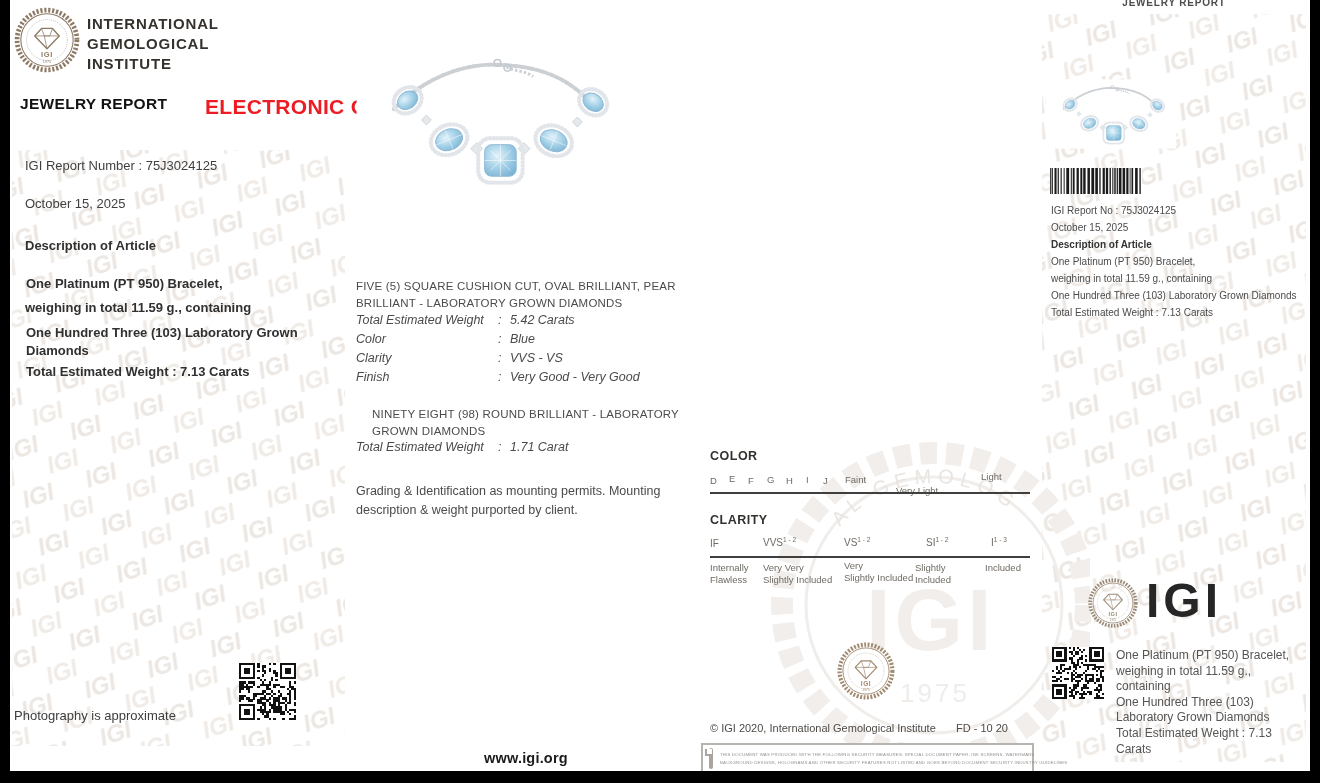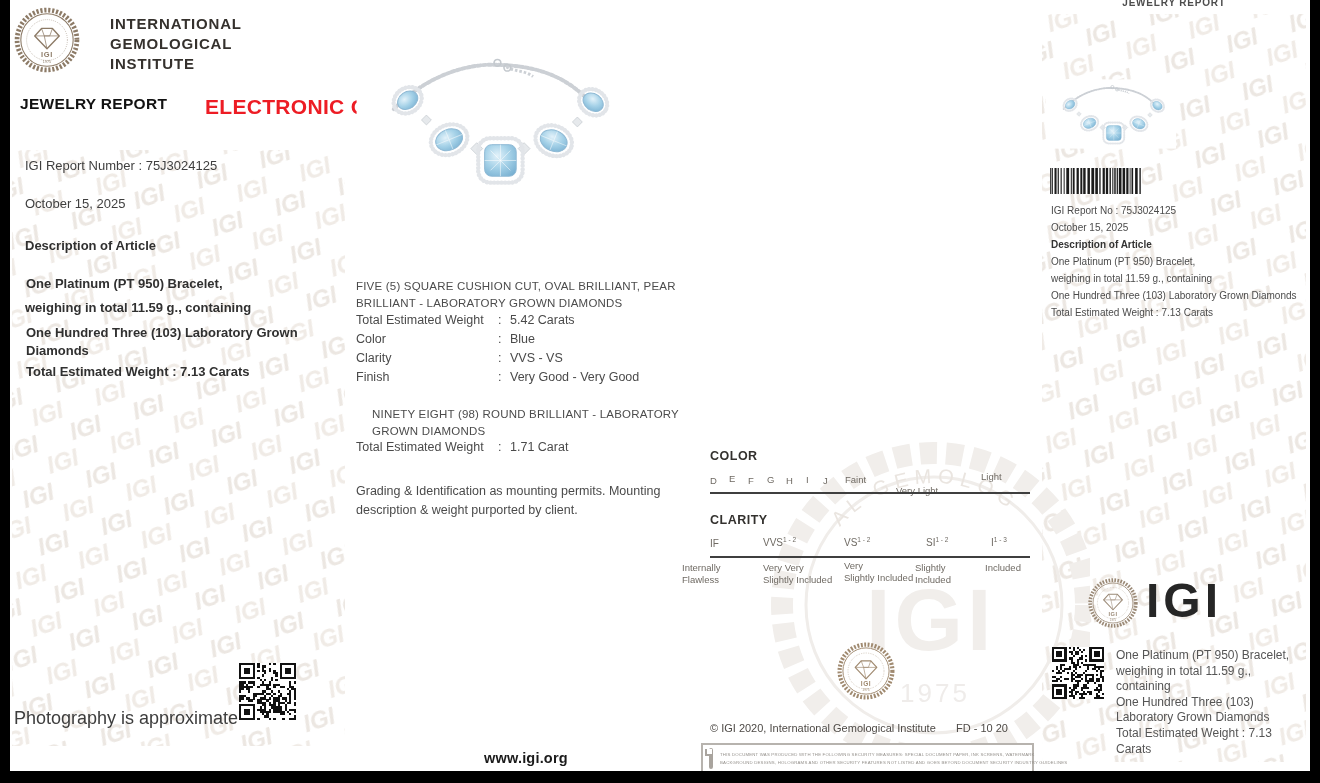--- a/index.html
+++ b/index.html
@@ -1,29 +1,29 @@
 <!DOCTYPE html>
 <html><head>
 <meta charset="utf-8">
 <style>
   html,body{margin:0;padding:0;background:#fff;}
   body{font-family:"Liberation Sans", sans-serif;}
   .cert{position:relative;width:1320px;height:783px;background:#ffffff;overflow:hidden;}
   .abs{position:absolute;}
   .bar{position:absolute;background:#000;}
   
-  .inst{font-weight:bold;font-size:15px;line-height:1.32;color:#35312d;letter-spacing:.8px;margin-left:23px;}
+  .inst{font-weight:bold;font-size:15px;line-height:1.32;color:#35312d;letter-spacing:.8px;}
   .rpt-type{font-weight:bold;font-size:15.5px;color:#121212;letter-spacing:.3px;}
   .copy-lab{font-weight:bold;font-size:21px;letter-spacing:.3px;}
   
   .ltxt{font-size:13px;color:#3f3f3f;}
   .lbold{font-weight:bold;color:#303030;}
   
   .mhead{font-size:11.5px;color:#4c4c4c;letter-spacing:.2px;line-height:1.45;}
-  .mrow{display:grid;grid-template-columns:142px 12px auto;font-size:12.5px;color:#4a4a4a;}
+  .mrow{display:grid;grid-template-columns:142px 12px auto;font-size:12.5px;color:#4a4a4a;font-style:italic;}
   .mnote{font-size:12.5px;color:#4a4a4a;line-height:1.5;}
   
   .sc-title{font-weight:bold;font-size:12.5px;color:#33312e;letter-spacing:.5px;}
   .sc-item{font-size:9.5px;color:#6f6a63;}
   .sc-grade{font-size:10px;color:#6f6a63;}
   .sc-grade sup{font-size:6.5px;}
   .sc-line{background:#3f3f3f;height:2px;}
   .sc-desc{font-size:9.5px;color:#6f6a63;line-height:1.25;}
   
   .copyr{font-size:11px;color:#4e4a46;}
@@ -345,21 +345,21 @@
       <rect x="0" y="0" width="7" height="7" fill="#111"></rect>
       <rect x="1" y="1" width="5" height="5" fill="#fff"></rect>
       <rect x="2" y="2" width="3" height="3" fill="#111"></rect>
       <rect x="18" y="0" width="7" height="7" fill="#111"></rect>
       <rect x="19" y="1" width="5" height="5" fill="#fff"></rect>
       <rect x="20" y="2" width="3" height="3" fill="#111"></rect>
       <rect x="0" y="18" width="7" height="7" fill="#111"></rect>
       <rect x="1" y="19" width="5" height="5" fill="#fff"></rect>
       <rect x="2" y="20" width="3" height="3" fill="#111"></rect>
     </svg>
-  <div class="abs" style="left:14px;top:708px;font-size:18px;color:#3d3d3d;z-index:2;">Photography is approximate</div>
+  <div class="abs" style="left:14px;top:708px;font-size:13px;color:#3d3d3d;z-index:2;">Photography is approximate</div>
 
   <svg class="abs" viewBox="0 0 280 150" style="left:352px;top:46px;width:285px;height:148px;z-index:2;">
     <use href="#bracelet" xlink:href="#bracelet"></use>
   </svg>
 
   <div class="abs mhead" style="left:356px;top:278px;width:332px;z-index:2;">FIVE (5) SQUARE CUSHION CUT, OVAL BRILLIANT, PEAR BRILLIANT - LABORATORY GROWN DIAMONDS</div>
   <div class="abs mrow" style="left:356px;top:313px;width:332px;z-index:2;">
     <span>Total Estimated Weight</span>
       <span>:</span>
       <span>5.42 Carats</span>
@@ -402,21 +402,21 @@
   <div class="abs sc-item" style="left:981px;top:471px;z-index:2;">Light</div>
   <div class="abs sc-line" style="left:710px;top:492px;width:320px;z-index:2;"></div>
 
   <div class="abs sc-title" style="left:710px;top:513px;z-index:2;">CLARITY</div>
   <div class="abs sc-grade" style="left:710px;top:537px;z-index:2;"><span>IF</span><sup></sup></div>
   <div class="abs sc-grade" style="left:763px;top:536px;z-index:2;"><span>VVS</span><sup>1 - 2</sup></div>
   <div class="abs sc-grade" style="left:844px;top:536px;z-index:2;"><span>VS</span><sup>1 - 2</sup></div>
   <div class="abs sc-grade" style="left:926px;top:536px;z-index:2;"><span>SI</span><sup>1 - 2</sup></div>
   <div class="abs sc-grade" style="left:991px;top:536px;z-index:2;"><span>I</span><sup>1 - 3</sup></div>
   <div class="abs sc-line" style="left:710px;top:556px;width:320px;z-index:2;"></div>
-  <div class="abs sc-desc" style="left:682px;top:562px;z-index:2;">
+  <div class="abs sc-desc" style="left:710px;top:562px;z-index:2;">
     <div>Internally</div>
     <div>Flawless</div>
   </div>
   <div class="abs sc-desc" style="left:763px;top:562px;z-index:2;">
     <div>Very Very</div>
     <div>Slightly Included</div>
   </div>
   <div class="abs sc-desc" style="left:844px;top:560px;z-index:2;">
     <div>Very</div>
     <div>Slightly Included</div>

